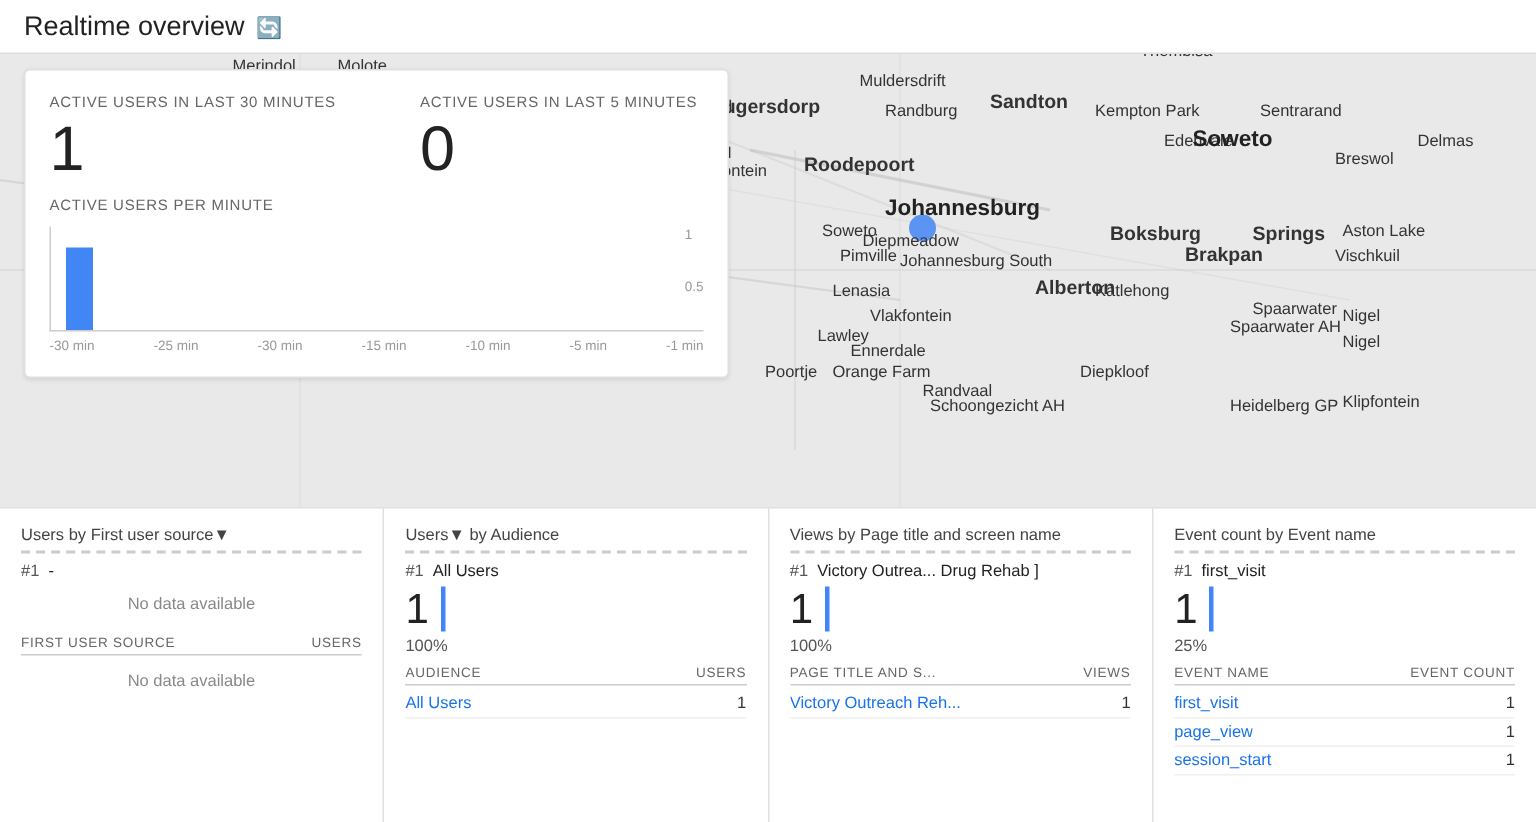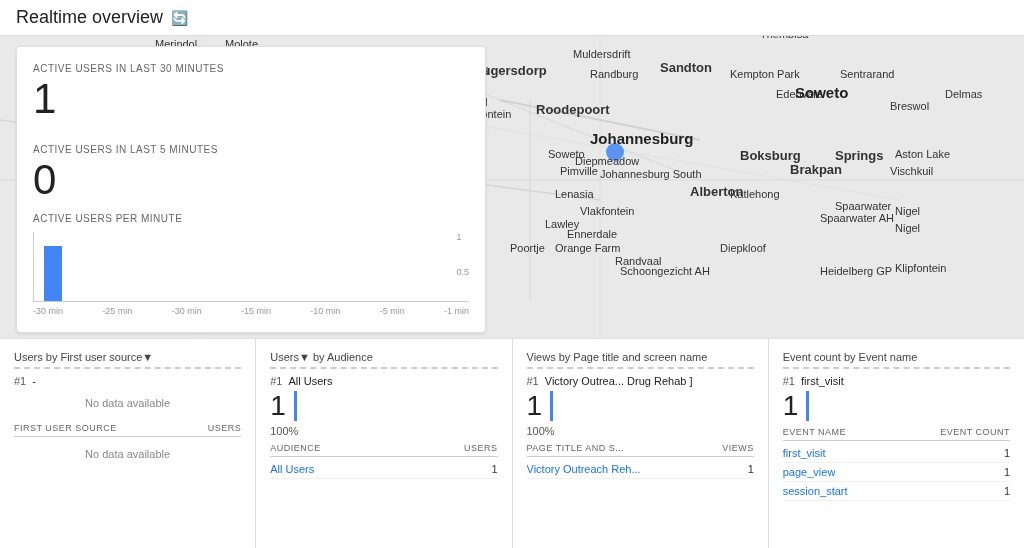--- a/index.html
+++ b/index.html
@@ -68,23 +68,22 @@
       background: white;
       border: 1px solid #e0e0e0;
       border-radius: 4px;
       padding: 16px;
       z-index: 10;
       box-shadow: 0 1px 3px rgba(0,0,0,0.1);
     }
 
     .stats-top {
       display: flex;
-      gap: 24px;
+      gap: 56px;
       margin-bottom: 12px;
-      flex-direction: column;
     }
 
     .stats-group {}
 
     .stats-label {
       font-size: 10px;
       color: #666;
       text-transform: uppercase;
       letter-spacing: 0.5px;
       margin-bottom: 4px;
@@ -415,20 +414,21 @@
   <div class="bottom-card">
     <div class="card-title">Event count by Event name</div>
     <div class="card-top-row">
       <span class="rank-label">#1</span>
       <span class="rank-value">first_visit</span>
     </div>
     <div class="metric-row">
       <span class="metric-number">1</span>
       <span class="mini-bar"></span>
     </div>
+    <div style="font-size:11px;color:#555;">25%</div>
     <div class="table-header">
       <span>EVENT NAME</span>
       <span>EVENT COUNT</span>
     </div>
     <div id="card4-rows">
         <div class="table-row">
           <span class="row-name">first_visit</span>
           <span class="row-val">1</span>
         </div>
         <div class="table-row">

